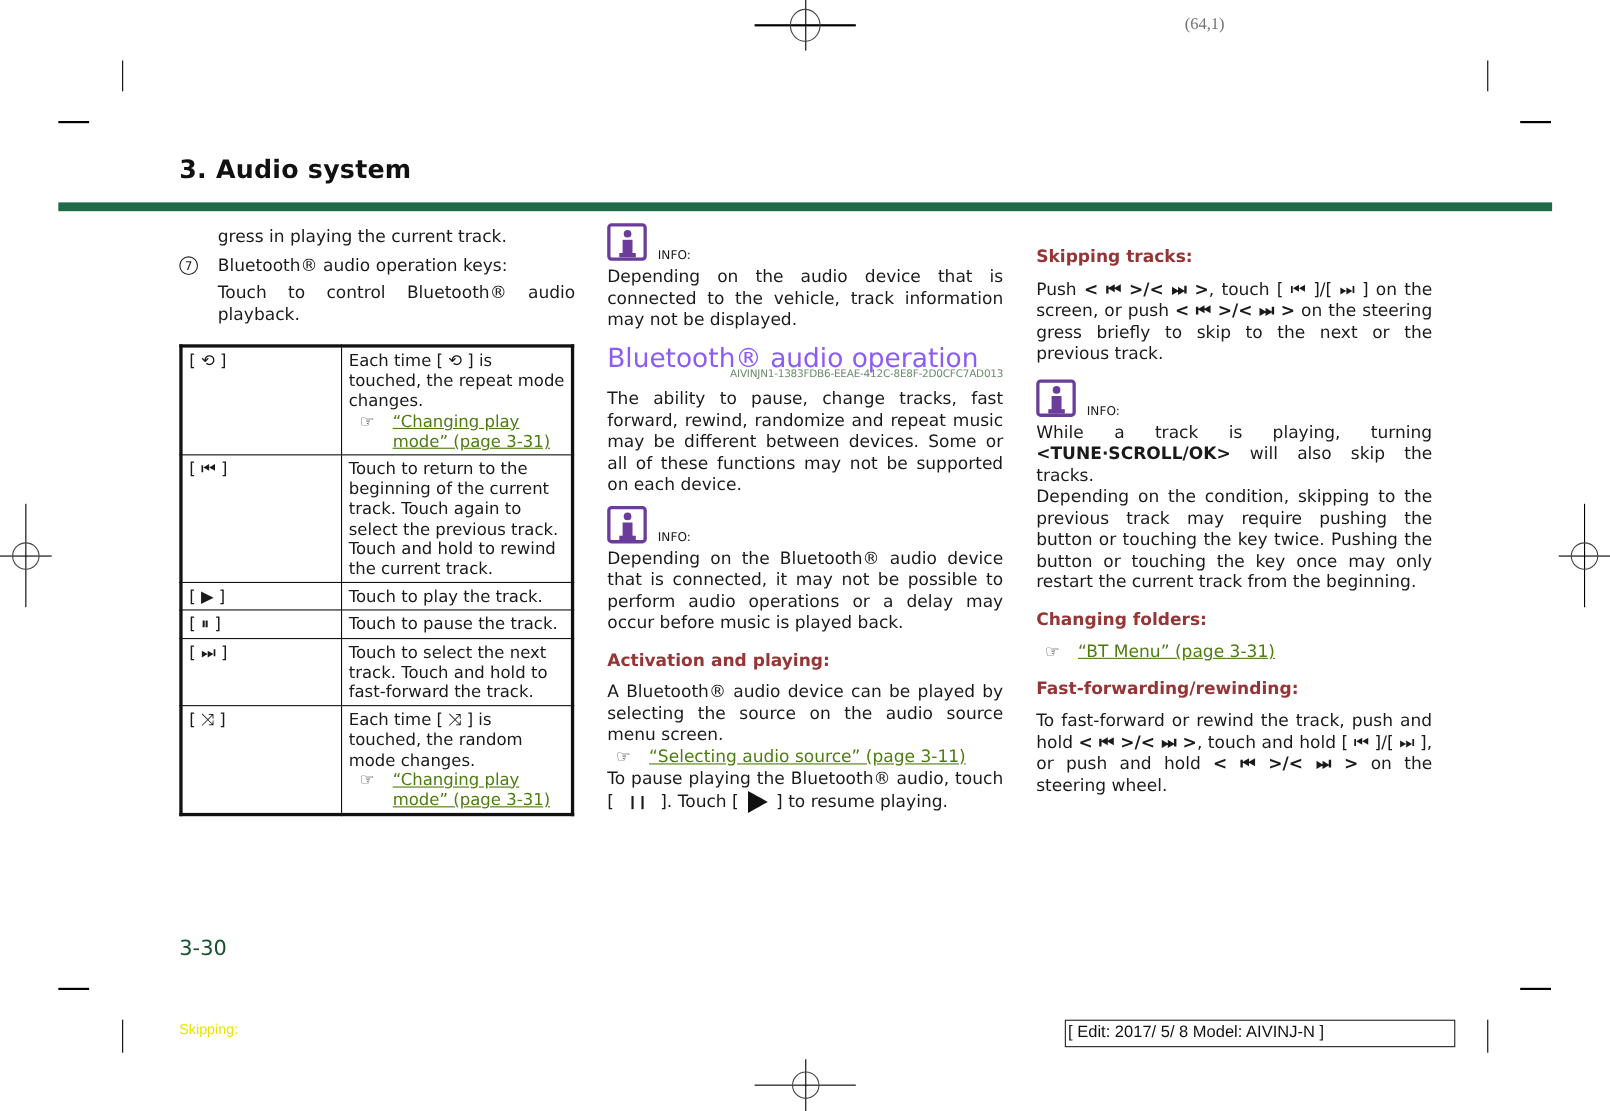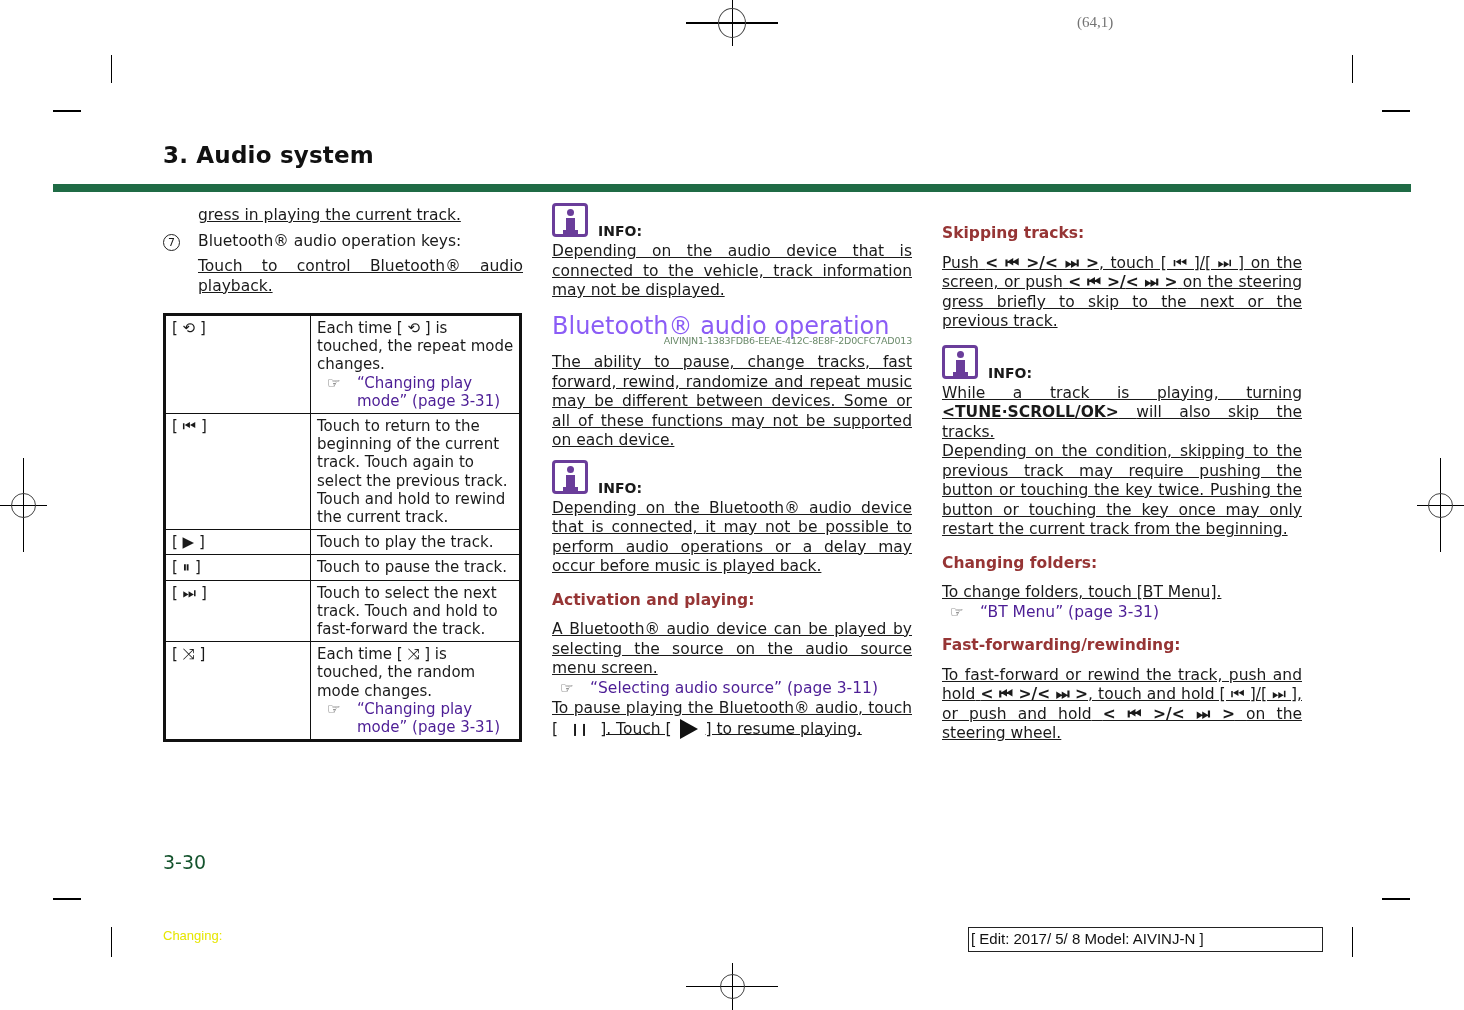--- a/index.html
+++ b/index.html
@@ -8,45 +8,45 @@
   .line-h { position: absolute; height: 1px; background: #000; }
   .line-v { position: absolute; width: 1px; background: #000; }
   .reg { position: absolute; border: 1px solid #444; border-radius: 50%; }
 
   .page-ref { position: absolute; left: 1077px; top: 14px; font-family: Liberation Serif, serif; font-size: 15px; color: #737373; }
 
   .chapter-title { position: absolute; left: 163px; top: 142px; font-family: "DejaVu Sans", sans-serif; font-weight: bold; font-size: 23px; color: #111; letter-spacing: 0.2px; }
   .green-bar { position: absolute; left: 53px; top: 184px; width: 1358px; height: 8px; background: #1f6b45; }
 
   .col { position: absolute; font-size: 15.5px; line-height: 19.5px; }
-  .col p { text-align: justify; text-decoration: underline; }
+  .col p { text-align: justify; }
   .col1 { left: 163px; top: 206px; width: 360px; }
   .col2 { left: 552px; top: 202px; width: 360px; }
   .col3 { left: 942px; top: 208px; width: 360px; }
 
   .indent { padding-left: 35px; }
   .item-row { display: flex; align-items: flex-start; margin-top: 6px; }
   .circ-num { width: 35px; flex: 0 0 35px; font-size: 14px; }
   .circ-num span { display: inline-block; width: 17px; height: 17px; border: 1px solid #222; border-radius: 50%; text-align: center; font-size: 11px; line-height: 15px; }
 
   table.keys { position: absolute; left: 163px; top: 313px; width: 359px; border-collapse: collapse; border: 3px solid #111; font-size: 15px; line-height: 18.2px; }
   table.keys td { border: 1.5px solid #111; vertical-align: top; padding: 3px 4px 3px 6px; }
   table.keys td.k { width: 146px; }
   .ref-line { display: flex; padding-left: 10px; }
   .hand { display: inline-block; width: 30px; flex: 0 0 30px; color: #333; font-size: 15px; }
-  .ref-text { color: #4c1d95; }
+  .ref-text { color: #4d7c0f; text-decoration: underline; }
   .play-tri { display: inline-block; width: 0; height: 0; border-top: 10px solid transparent; border-bottom: 10px solid transparent; border-left: 18px solid #111; vertical-align: middle; margin: 0 8px; }
   .pause { display: inline-block; font-size: 12px; font-weight: bold; margin: 0 12px; letter-spacing: -1px; }
 
   .info-head { display: flex; align-items: center; height: 36px; margin-bottom: 4px; }
   .info-icon { width: 36px; height: 34px; border: 3px solid #6a3d9a; border-radius: 4px; position: relative; margin-right: 10px; }
   .info-icon .dot { position: absolute; left: 12px; top: 3px; width: 7px; height: 7px; background: #6a3d9a; border-radius: 50%; }
   .info-icon .bar { position: absolute; left: 11px; top: 12px; width: 9px; height: 15px; background: #6a3d9a; }
   .info-icon .base { position: absolute; left: 8px; top: 24px; width: 15px; height: 4px; background: #6a3d9a; }
-  .info-label { font-weight: bold; font-size: 14px; margin-top: 24px; }
+  .info-label { font-weight: normal; font-size: 11px; margin-top: 24px; }
 
   .section-title { color: #8b5cf6; font-size: 24px; line-height: 22px; margin-top: 14px; }
   .section-id { font-size: 9.5px; color: #6a8a6a; text-align: right; margin-top: -6px; margin-bottom: 3px; letter-spacing: -0.2px; }
   .subhead { color: #963535; font-weight: bold; font-size: 15.5px; margin: 14px 0 10px 0; }
   .gap { height: 8px; }
   b { font-weight: bold; }
 
   .page-num { position: absolute; left: 163px; top: 851px; font-size: 19px; color: #14532d; }
   .condition { position: absolute; left: 163px; top: 928px; font-family: "Liberation Sans", sans-serif; font-size: 13px; color: #e6e600; }
   .edit-box { position: absolute; left: 968px; top: 927px; width: 355px; height: 25px; border: 1px solid #222; font-family: "Liberation Sans", sans-serif; font-size: 15px; padding-left: 2px; line-height: 22px; color: #111; }
@@ -191,30 +191,29 @@
     <span class="info-label">INFO:</span>
   </div>
   <p style="margin-top:4px;">
     <span>While a track is playing, turning</span>
     <b>&lt;TUNE·SCROLL/OK&gt;</b>
     <span>will also skip the tracks.</span>
   </p>
   <p>Depending on the condition, skipping to the previous track may require pushing the button or touching the key twice. Pushing the button or touching the key once may only restart the current track from the beginning.</p>
 
   <div class="subhead">Changing folders:</div>
-  <p>To change folders, touch [BT Menu].</p>
   <div class="ref-line" style="padding-left:8px;">
       <span class="hand">☞</span>
       <span class="ref-text">“BT Menu” (page 3-31)</span>
     </div>
 
   <div class="subhead">Fast-forwarding/rewinding:</div>
   <p>
     <span>To fast-forward or rewind the track, push and hold</span>
     <b>&lt; ⏮ &gt;/&lt; ⏭ &gt;</b><span>, touch and hold [ ⏮ ]/[ ⏭ ], or push and hold</span>
     <b>&lt; ⏮ &gt;/&lt; ⏭ &gt;</b>
     <span>on the steering wheel.</span>
   </p>
 </div>
 
 <div class="page-num">3-30</div>
-<div class="condition">Changing:</div>
+<div class="condition">Skipping:</div>
 <div class="edit-box">[ Edit: 2017/ 5/ 8    Model:  AIVINJ-N ]</div>
 
 </body></html>

